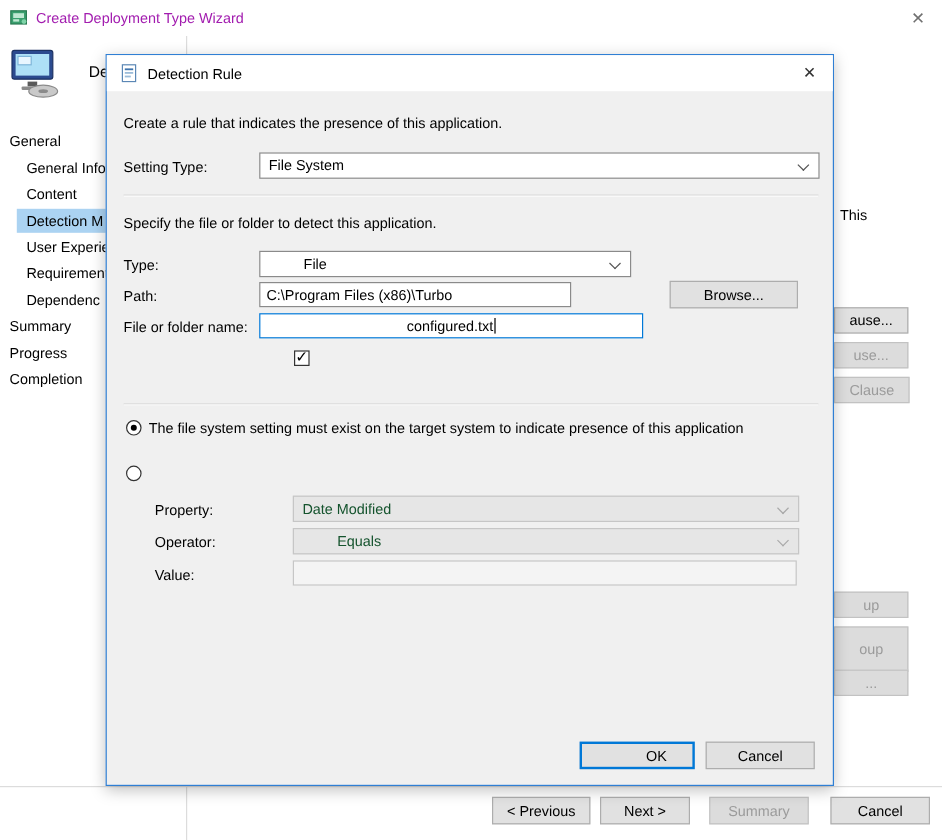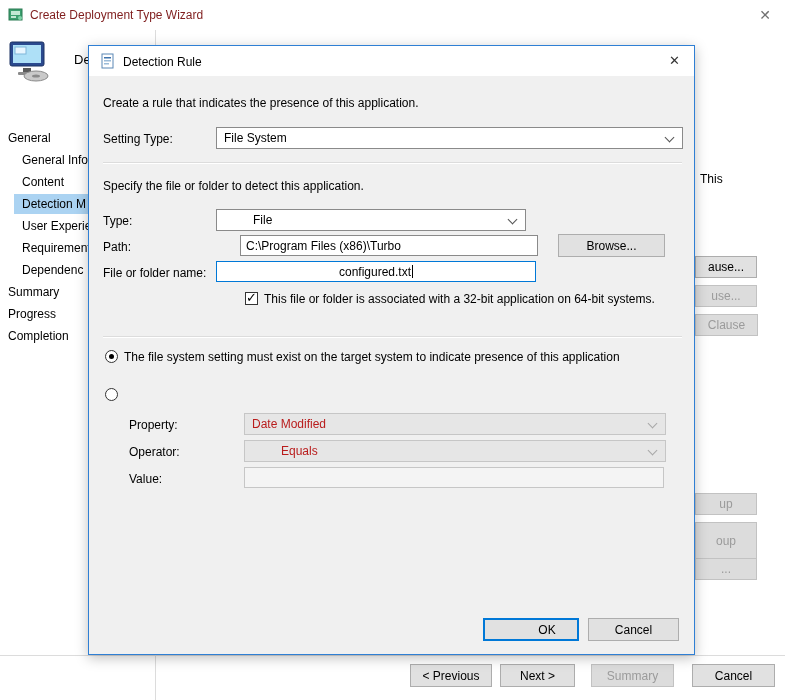--- a/index.html
+++ b/index.html
@@ -3,26 +3,26 @@
 <meta charset="utf-8">
 <style>
   html,body{margin:0;padding:0;}
   .screen{position:relative;width:785px;height:700px;background:#ffffff;overflow:hidden;
           font-family:"Liberation Sans",sans-serif;font-size:12px;color:#000;}
   .abs{position:absolute;}
   .lbl{position:absolute;white-space:nowrap;}
 
   
   .titlebar{position:absolute;left:0;top:0;width:785px;height:30px;background:#fff;}
-  .win-title{position:absolute;left:30px;top:8px;color:#7f1d1d;white-space:nowrap;}
+  .win-title{position:absolute;left:30px;top:8px;color:#a21caf;white-space:nowrap;}
   .win-close{position:absolute;right:14px;top:7px;color:#707070;font-size:14px;cursor:pointer;}
   .v-divider{position:absolute;left:155px;top:30px;width:1px;height:670px;background:#dcdcdc;}
   .footer-line{position:absolute;left:0;top:655px;width:785px;height:1px;background:#dcdcdc;}
 
-  .nav-item{position:absolute;height:20px;line-height:20px;white-space:nowrap;margin-top:20px;}
+  .nav-item{position:absolute;height:20px;line-height:20px;white-space:nowrap;}
   .nav-item.sel{left:14px;width:141px;background:#abd3f2;padding-left:8px;}
 
   
   .btn{position:absolute;background:#e1e1e1;border:1px solid #adadad;display:flex;align-items:center;
        justify-content:center;font-size:12px;box-sizing:border-box;cursor:pointer;white-space:nowrap;}
   .btn.default{border:2px solid #0078d7;padding-left:32px;}
   .btn.disabled{background:#dcdcdc;border-color:#c2c2c2;color:#9b9b9b;cursor:default;}
 
   
   .modal{position:absolute;left:88px;top:45px;width:605px;height:608px;background:#f0f0f0;
@@ -30,21 +30,21 @@
   .modal-titlebar{position:absolute;left:0;top:0;width:100%;height:30px;background:#ffffff;}
   .modal-title{position:absolute;left:34px;top:9px;color:#000;}
   .modal-close{position:absolute;right:14px;top:7px;color:#333;font-size:13px;cursor:pointer;}
 
   .sep{position:absolute;height:1px;background:#dcdcdc;border-bottom:1px solid #ffffff;}
 
   .combo{position:absolute;background:#fff;border:1px solid #8a8a8a;box-sizing:border-box;
          display:flex;align-items:center;padding:0 22px 0 7px;white-space:nowrap;cursor:pointer;}
   .combo .chev{position:absolute;right:9px;top:6px;width:6px;height:6px;
                border-right:1px solid #555;border-bottom:1px solid #555;transform:rotate(45deg);}
-  .combo.disabled{background:#e6e6e6;border-color:#c6c6c6;color:#b91c1c;cursor:default;}
+  .combo.disabled{background:#e6e6e6;border-color:#c6c6c6;color:#14532d;cursor:default;}
   .combo.disabled .chev{border-color:#a8a8a8;}
 
   .tinput{position:absolute;background:#fff;border:1px solid #8a8a8a;box-sizing:border-box;
           font-family:"Liberation Sans",sans-serif;font-size:12px;padding:0 5px;display:flex;align-items:center;}
   .tinput.focused{border:1px solid #0078d7;justify-content:center;}
   .tinput.disabled{background:#f4f4f4;border-color:#c6c6c6;}
   .caret{display:inline-block;width:1px;height:13px;background:#000;margin-left:1px;}
 
   .checkbox{position:absolute;width:13px;height:13px;background:#fff;border:1px solid #333;
             box-sizing:border-box;cursor:pointer;}
@@ -136,33 +136,32 @@
 
     <span class="lbl" style="left:14px;top:133px;">Specify the file or folder to detect this application.</span>
 
     <span class="lbl" style="left:14px;top:168px;">Type:</span>
     <div class="combo" style="left:127px;top:163px;width:310px;height:22px;padding-left:36px;">
       <span>File</span>
       <span class="chev"></span>
     </div>
 
     <span class="lbl" style="left:14px;top:194px;">Path:</span>
-    <div class="tinput" style="left:127px;top:189px;width:298px;height:21px;margin-left:24px;">
+    <div class="tinput" style="left:127px;top:189px;width:260px;height:21px;">
       <span>C:\Program Files (x86)\Turbo</span>
     </div>
     <div class="btn" style="left:469px;top:188px;width:107px;height:23px;">Browse...</div>
 
     <span class="lbl" style="left:14px;top:220px;">File or folder name:</span>
     <div class="tinput focused" style="left:127px;top:215px;width:320px;height:21px;">
       <span>configured.txt</span>
       <span class="caret"></span>
     </div>
 
     <div class="checkbox checked" style="left:156px;top:246px;"></div>
-    <span class="lbl" style="left:175px;top:246px;">This file or folder is associated with a 32-bit application on 64-bit systems.</span>
 
     <div class="sep" style="left:14px;top:290px;width:579px;"></div>
 
     <div class="radio selected" style="left:16px;top:304px;"></div>
     <span class="lbl" style="left:35px;top:304px;">The file system setting must exist on the target system to indicate presence of this application</span>
 
     <div class="radio" style="left:16px;top:342px;"></div>
 
     <span class="lbl" style="left:40px;top:372px;">Property:</span>
     <div class="combo disabled" style="left:155px;top:367px;width:422px;height:22px;">

